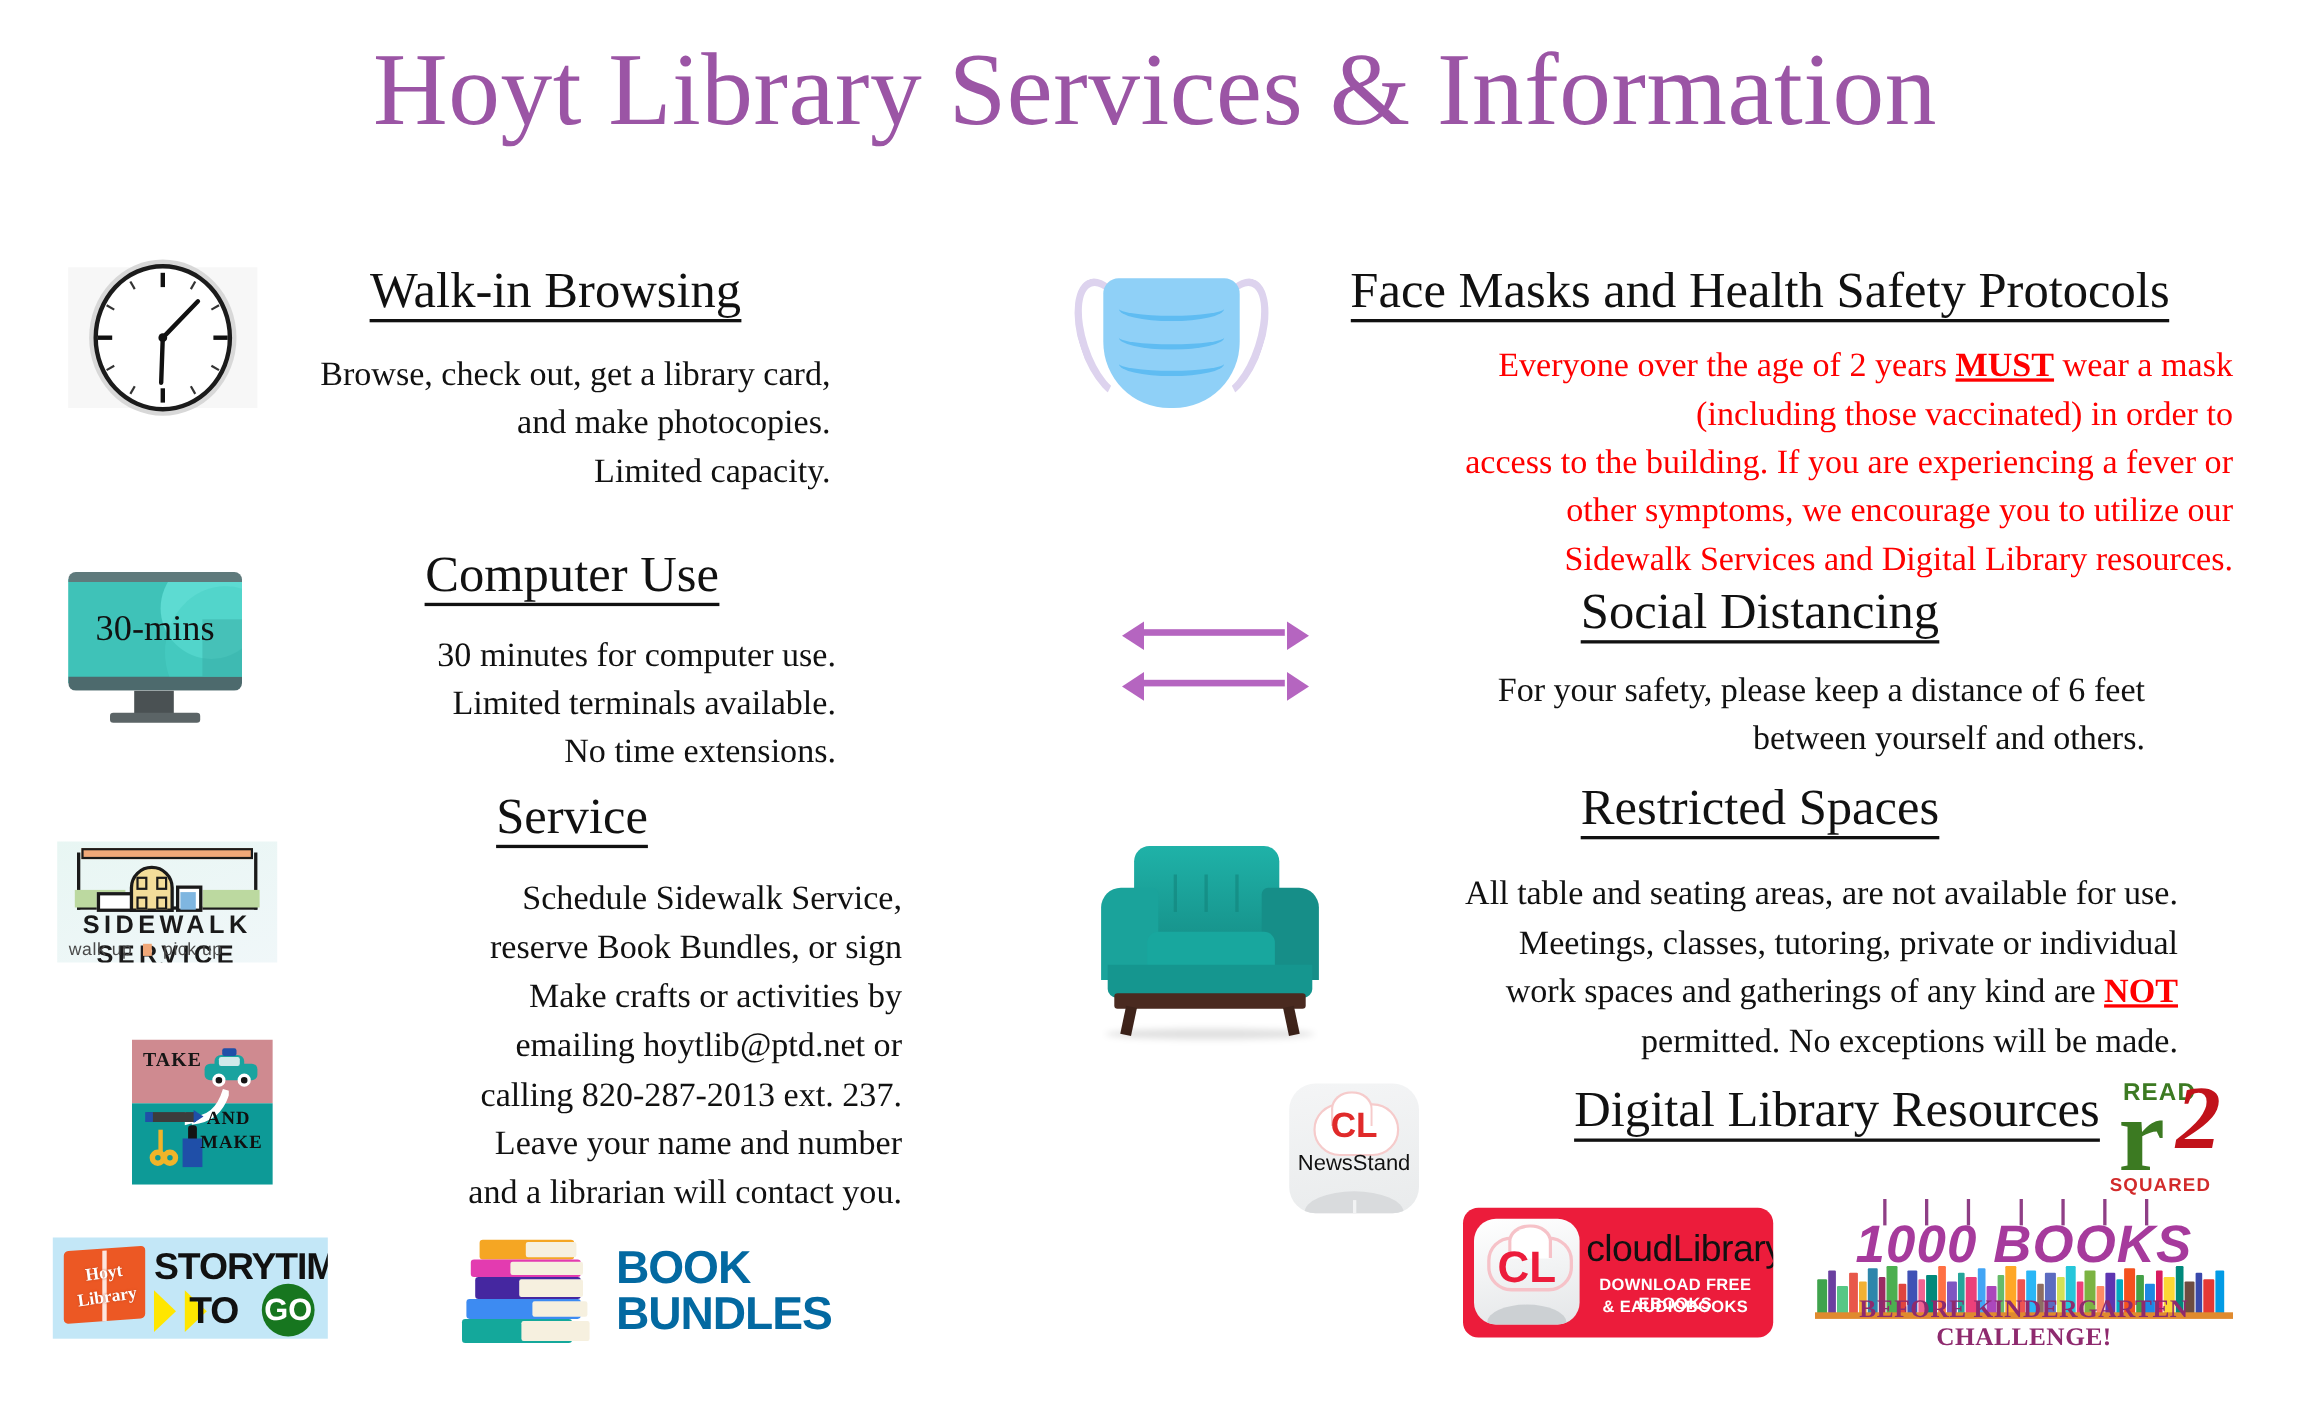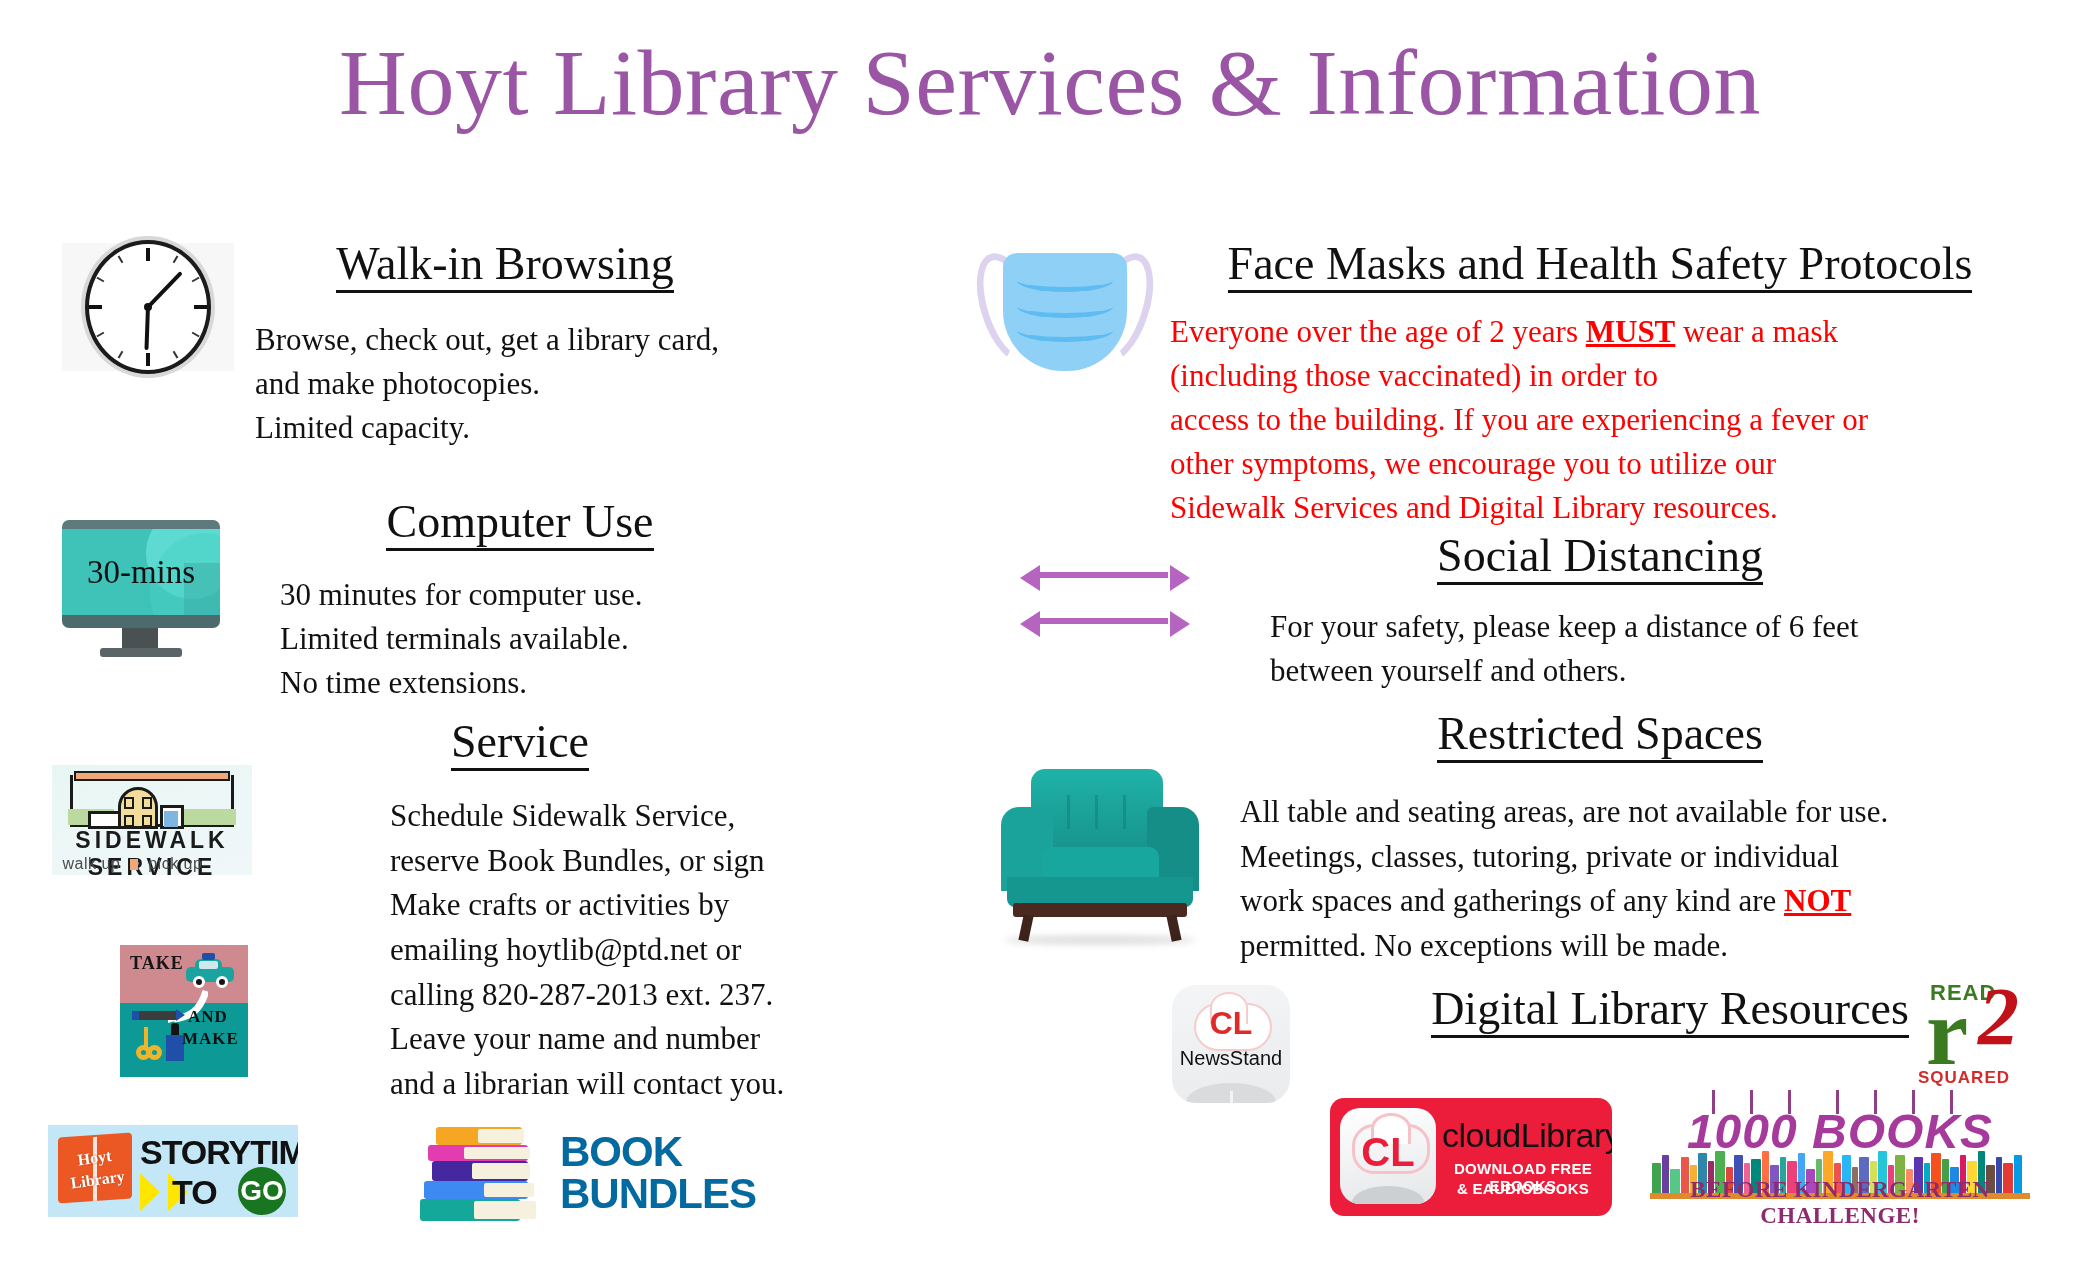--- a/index.html
+++ b/index.html
@@ -34,21 +34,21 @@
   }
   .sec-h span{
     border-bottom:3px solid #111;
     padding-bottom:2px;
     display:inline-block;
   }
   .body-t{
     font-family:"Liberation Serif",serif;
     font-size:31px;
     color:#111;
-    text-align:left;
+    text-align:right;
     line-height:1.42;
   }
   .body-red{color:#FF0000;}
   .u-bold{font-weight:bold;text-decoration:underline;}
 
   
   .abs{position:absolute;}
 
   
   

